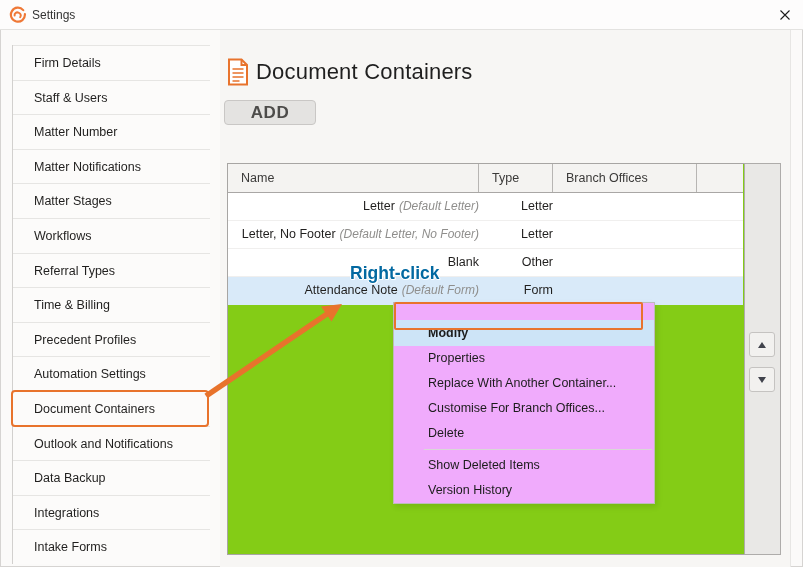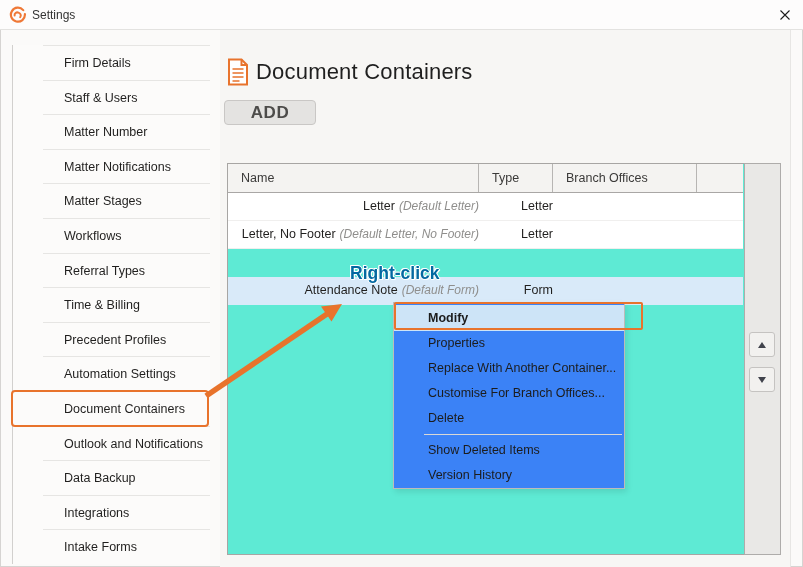--- a/index.html
+++ b/index.html
@@ -15,41 +15,41 @@
   .titlebar { position:absolute; left:0; top:0; width:803px; height:30px;
     background:#fdfcfc; border-bottom:1px solid #e3e2e0; }
   .app-logo { position:absolute; left:9px; top:6px; width:18px; height:18px; }
   .title-text { position:absolute; left:32px; top:0; height:30px; line-height:30px;
     font-size:12px; color:#333; }
   .close-btn { position:absolute; right:2px; top:1px; width:32px; height:28px;
     display:flex; align-items:center; justify-content:center; cursor:default; }
 
   
   .sidebar { position:absolute; left:12px; top:45px; width:198px;
-    border-left:1px solid #d2d0ce; background:#fcfbfa;padding-left:30px; }
+    border-left:1px solid #d2d0ce; background:#fcfbfa; }
   .side-item { height:34.6px; line-height:34.6px; border-top:1px solid #e6e5e3;
     padding-left:21px; font-size:12.5px; color:#201f1e; background:#fcfbfa;
     white-space:nowrap; overflow:hidden; }
   .active-box { position:absolute; left:11px; top:390px; width:198px; height:37px;
     border:2.5px solid #e8732c; border-radius:4px; pointer-events:none; z-index:30; }
 
   
   .main-panel { position:absolute; left:220px; top:30px; width:571px; height:537px;
     background:#f7f6f4; border-right:1px solid #e7e6e4; }
   .page-title { position:absolute; left:256px; top:59px; font-size:22px; color:#1f1f1f;
     letter-spacing:0.2px; }
   .doc-icon { position:absolute; left:227px; top:58px; }
   .add-btn { position:absolute; left:224px; top:100px; width:92px; height:25px;
     background:#e4e3e1; border:1px solid #c9c7c5; border-radius:4px;
     font-size:17px; font-weight:600; letter-spacing:0.5px; color:#4d4c4a;
     display:flex; align-items:center; justify-content:center; }
 
   
   .table { position:absolute; left:227px; top:163px; width:544px; height:392px;
-    background:#5eead4; border:1px solid #a7a5a3; }
+    background:#84cc16; border:1px solid #a7a5a3; }
   .thead { position:absolute; left:0; top:0; width:515px; height:29px;
     background:#f4f3f1; border-bottom:1px solid #a9a7a5; display:flex; }
   .th { height:28px; line-height:28px; font-size:12.5px; color:#3b3a39;
     padding-left:13px; border-right:1px solid #b7b5b3; }
   .th-name { width:251px; } .th-type { width:74px; } .th-branch { width:144px; }
   .th-fill { flex:1; border-right:none; }
   .trow { position:absolute; left:0; width:515px; height:28px; display:flex;
     border-bottom:1px solid #f0efee; background:#fff; }
   .trow.selected { background:#d9eaf9; border-bottom-color:#d9eaf9; }
   .td { height:27px; line-height:27px; font-size:12.5px; color:#201f1e; white-space:nowrap; overflow:hidden;text-align:right; }
@@ -64,23 +64,23 @@
   .mini-btn { position:absolute; left:5px; width:26px; height:25px; background:#f2f1ef;
     border:1px solid #c5c3c1; border-radius:3px; display:flex; align-items:center;
     justify-content:center; }
   .mini-up { top:169px; } .mini-down { top:204px; }
   .tri-up { width:0; height:0; border-left:4.5px solid transparent;
     border-right:4.5px solid transparent; border-bottom:6px solid #41434c; }
   .tri-down { width:0; height:0; border-left:4.5px solid transparent;
     border-right:4.5px solid transparent; border-top:6px solid #41434c; }
 
   
-  .ctx-menu { position:absolute; left:393px; top:302px; width:232px;
-    background:#3b82f6; border:1px solid #bdbbba; z-index:40;
-    box-shadow:2px 3px 6px rgba(0,0,0,0.10); padding-top:2px; }
+  .ctx-menu { position:absolute; left:393px; top:302px; width:262px;
+    background:#f0abfc; border:1px solid #bdbbba; z-index:40;
+    box-shadow:2px 3px 6px rgba(0,0,0,0.10); padding-top:17px; }
   .mi { height:25px; line-height:25px; padding-left:34px; font-size:12.5px;
     color:#1c1c1c; white-space:nowrap; }
   .mi.hl { background:#cde4f7; font-weight:bold; height:26px; line-height:26px; }
   .mi-sep { height:1px; background:#d9d8d6; margin:3px 2px 3px 30px; }
   .modify-box { position:absolute; left:394px; top:302px; width:249px; height:28px;
     border:2px solid #e8732c; border-radius:2px; z-index:50; pointer-events:none; }
 
   
   .rc-label { position:absolute; left:350px; top:263px; z-index:35;
     font-size:17.5px; font-weight:600; color:#0369a1;
@@ -148,20 +148,25 @@
       <div class="td td-type">Letter</div>
       <div class="td td-branch"></div>
     </div>
 
     <div class="trow" style="top:57px;">
       <div class="td td-name"><span>Letter, No Footer</span><span class="note">(Default Letter, No Footer)</span></div>
       <div class="td td-type">Letter</div>
       <div class="td td-branch"></div>
     </div>
 
+    <div class="trow" style="top:85px;">
+      <div class="td td-name"><span>Blank</span></div>
+      <div class="td td-type">Other</div>
+      <div class="td td-branch"></div>
+    </div>
 
     <div class="trow selected" style="top:113px;">
       <div class="td td-name"><span>Attendance Note</span><span class="note">(Default Form)</span></div>
       <div class="td td-type">Form</div>
       <div class="td td-branch"></div>
     </div>
   </div>
 
   <div class="strip"></div>
   <div class="strip" style="background:none; border:none;">

